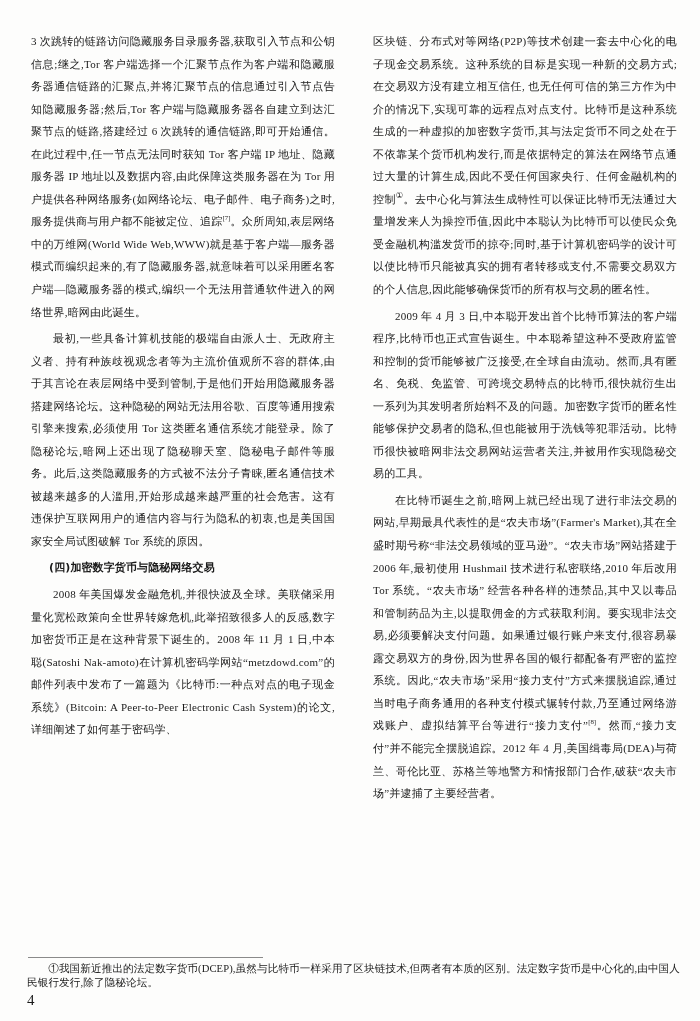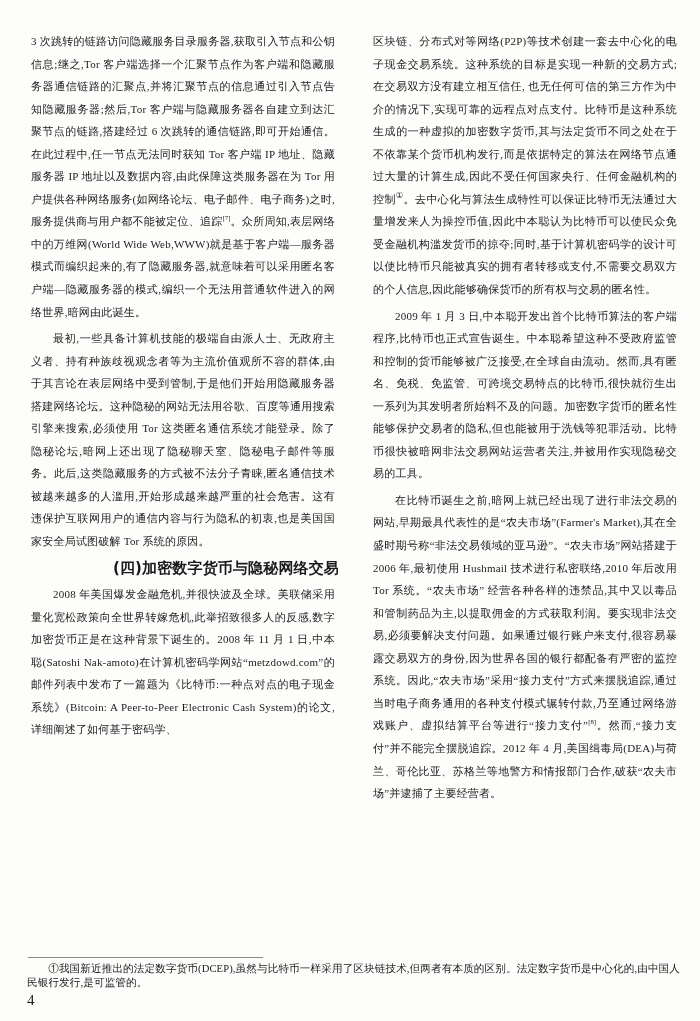--- a/index.html
+++ b/index.html
@@ -43,27 +43,27 @@
     text-indent: 2em;
     word-break: break-all;
     -webkit-hyphens: none;
     hyphens: none;
     font-family: Liberation Serif, serif;
   }
   p.para.noindent { text-indent: 0; }
 
   p.heading {
     margin: 0;
-    font-size: 15px;
+    font-size: 11px;
     line-height: 22.55px;
     text-indent: 2em;
     font-weight: bold;
     letter-spacing: 0.01em;
     font-family: "DejaVu Sans", "Liberation Sans", sans-serif;
-    text-align: right;
+    text-align: left;
   }
 
   sup.ref {
     font-size: 0.62em;
     vertical-align: super;
     line-height: 0;
     letter-spacing: 0;
   }
   .circnote {
     font-size: 0.75em;
@@ -121,28 +121,28 @@
       <p class="heading">(四)加密数字货币与隐秘网络交易</p>
 
       <p class="para">2008 年美国爆发金融危机,并很快波及全球。美联储采用量化宽松政策向全世界转嫁危机,此举招致很多人的反感,数字加密货币正是在这种背景下诞生的。2008 年 11 月 1 日,中本聪(Satoshi Nak-amoto)在计算机密码学网站“metzdowd.com”的邮件列表中发布了一篇题为《比特币:一种点对点的电子现金系统》(Bitcoin: A Peer-to-Peer Electronic Cash System)的论文,详细阐述了如何基于密码学、</p>
 
     </div>
 
     <div class="col col-right">
 
       <p class="para noindent"><span>区块链、分布式对等网络(P2P)等技术创建一套去中心化的电子现金交易系统。这种系统的目标是实现一种新的交易方式;在交易双方没有建立相互信任, 也无任何可信的第三方作为中介的情况下,实现可靠的远程点对点支付。比特币是这种系统生成的一种虚拟的加密数字货币,其与法定货币不同之处在于不依靠某个货币机构发行,而是依据特定的算法在网络节点通过大量的计算生成,因此不受任何国家央行、任何金融机构的控制</span><span class="circnote">①</span><span>。去中心化与算法生成特性可以保证比特币无法通过大量增发来人为操控币值,因此中本聪认为比特币可以使民众免受金融机构滥发货币的掠夺;同时,基于计算机密码学的设计可以使比特币只能被真实的拥有者转移或支付,不需要交易双方的个人信息,因此能够确保货币的所有权与交易的匿名性。</span></p>
 
-      <p class="para">2009 年 1 月 3 日,中本聪开发出首个比特币算法的客户端程序,比特币也正式宣告诞生。中本聪希望这种不受政府监管和控制的货币能够被广泛接受,在全球自由流动。然而,具有匿名、免税、免监管、可跨境交易特点的比特币,很快就衍生出一系列为其发明者所始料不及的问题。加密数字货币的匿名性能够保护交易者的隐私,但也能被用于洗钱等犯罪活动。比特币很快被暗网非法交易网站运营者关注,并被用作实现隐秘交易的工具。</p>
+      <p class="para">2009 年 4 月 3 日,中本聪开发出首个比特币算法的客户端程序,比特币也正式宣告诞生。中本聪希望这种不受政府监管和控制的货币能够被广泛接受,在全球自由流动。然而,具有匿名、免税、免监管、可跨境交易特点的比特币,很快就衍生出一系列为其发明者所始料不及的问题。加密数字货币的匿名性能够保护交易者的隐私,但也能被用于洗钱等犯罪活动。比特币很快被暗网非法交易网站运营者关注,并被用作实现隐秘交易的工具。</p>
 
       <p class="para"><span>在比特币诞生之前,暗网上就已经出现了进行非法交易的网站,早期最具代表性的是“农夫市场”(Farmer's Market),其在全盛时期号称“非法交易领域的亚马逊”。“农夫市场”网站搭建于 2006 年,最初使用 Hushmail 技术进行私密联络,2010 年后改用 Tor 系统。“农夫市场” 经营各种各样的违禁品,其中又以毒品和管制药品为主,以提取佣金的方式获取利润。要实现非法交易,必须要解决支付问题。如果通过银行账户来支付,很容易暴露交易双方的身份,因为世界各国的银行都配备有严密的监控系统。因此,“农夫市场”采用“接力支付”方式来摆脱追踪,通过当时电子商务通用的各种支付模式辗转付款,乃至通过网络游戏账户、虚拟结算平台等进行“接力支付”</span><sup class="ref">[8]</sup><span>。然而,“接力支付”并不能完全摆脱追踪。2012 年 4 月,美国缉毒局(DEA)与荷兰、哥伦比亚、苏格兰等地警方和情报部门合作,破获“农夫市场”并逮捕了主要经营者。</span></p>
 
     </div>
 
   </div>
 
   <div class="footnote-zone">
     <div class="fn-rule"></div>
-    <p class="footnote">①我国新近推出的法定数字货币(DCEP),虽然与比特币一样采用了区块链技术,但两者有本质的区别。法定数字货币是中心化的,由中国人民银行发行,是可监管的。</p>
+    <p class="footnote">①我国新近推出的法定数字货币(DCEP),虽然与比特币一样采用了区块链技术,但两者有本质的区别。法定数字货币是中心化的,由中国人民银行发行,除了隐秘论坛。</p>
   </div>
 
   <div class="folio">4</div>
 
 </div>
 
 </body></html>

